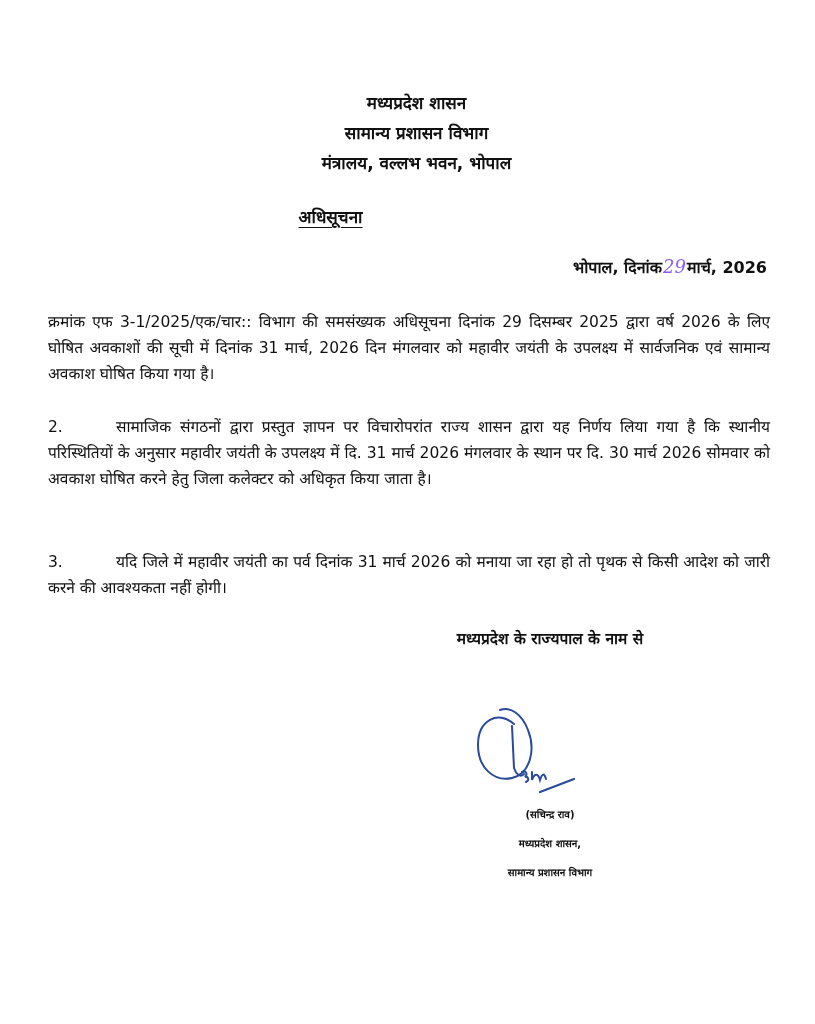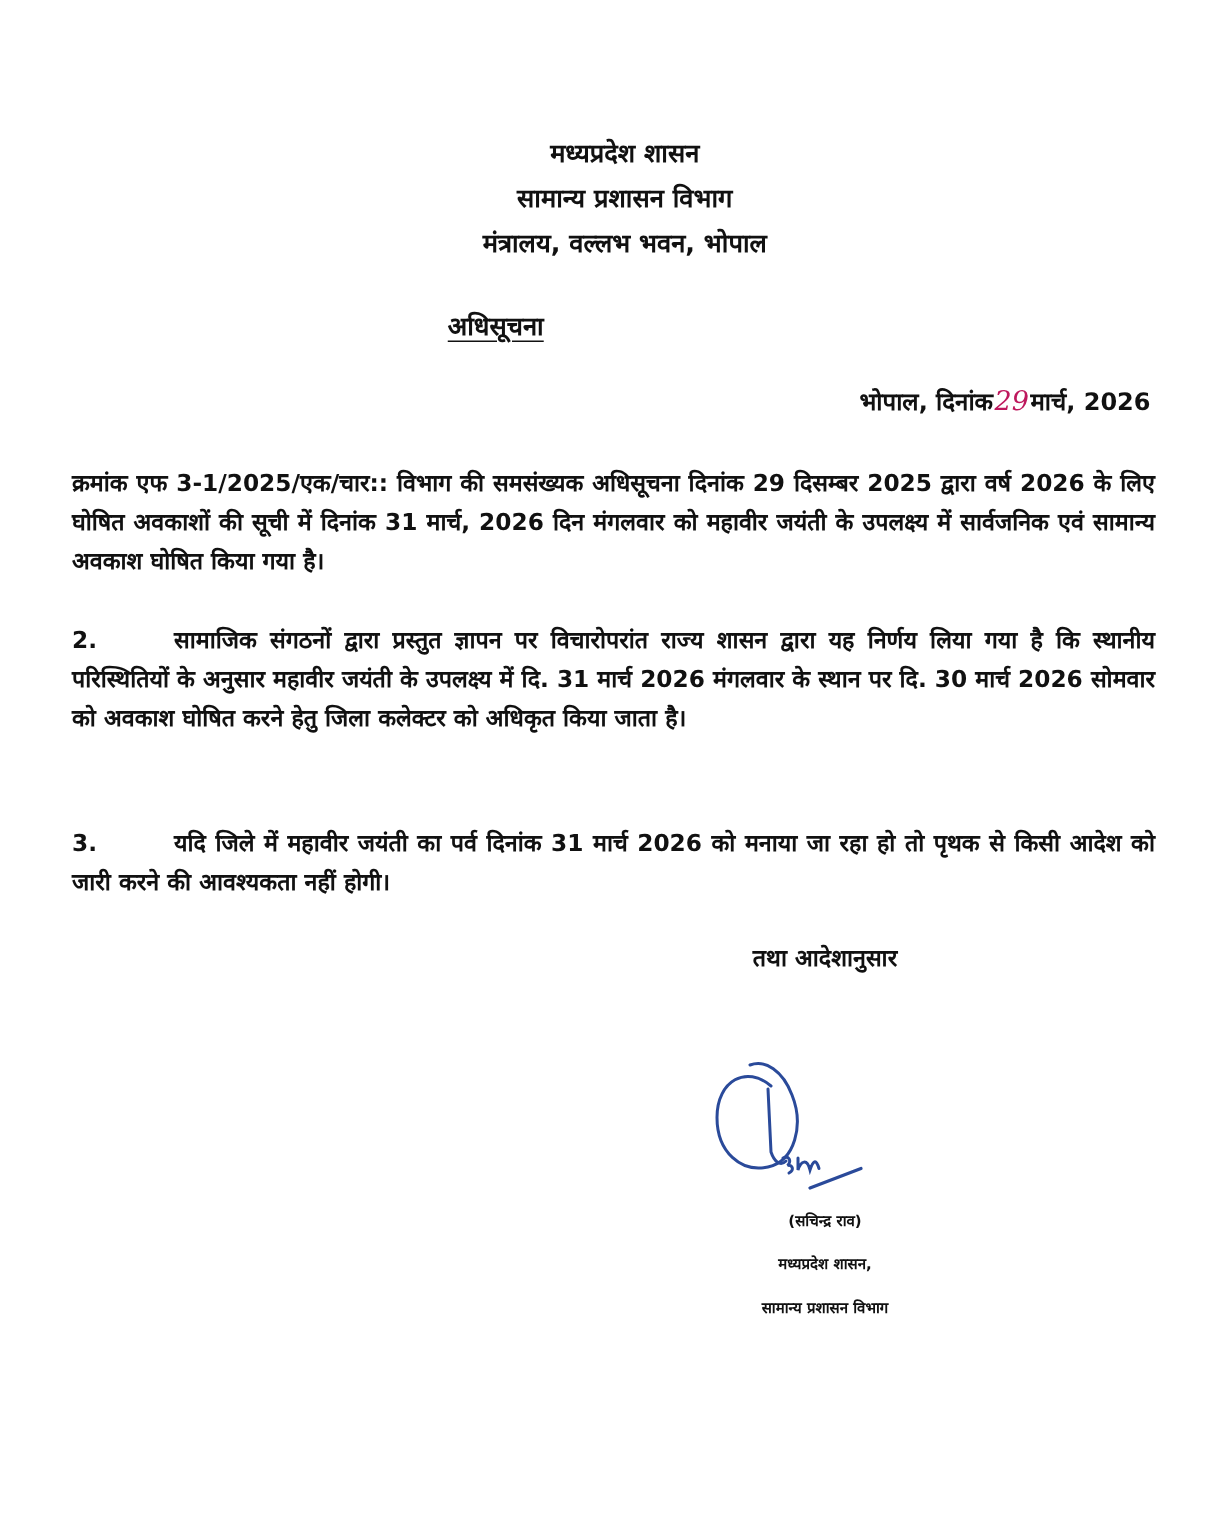--- a/index.html
+++ b/index.html
@@ -42,30 +42,30 @@
       position: absolute;
       top: 256px;
       right: 48px;
       font-weight: bold;
       font-size: 16px;
       white-space: nowrap;
     }
     .dateline .handwritten {
       font-family: "DejaVu Serif", serif;
       font-weight: normal;
-      color: #be185d;
+      color: #8b5cf6;
       font-size: 18px;
       font-style: italic;
       margin: 0 1px;
     }
     .para {
       position: absolute;
       left: 48px;
       width: 722px;
-      font-weight: bold;
+      font-weight: normal;
       font-size: 15.5px;
       line-height: 26px;
       text-align: justify;
     }
     .para .num {
       display: inline-block;
       width: 68px;
     }
     .closing {
       position: absolute;
@@ -119,21 +119,21 @@
 
 <div class="para" style="top:414px;">
   <span class="num">2.</span><span>सामाजिक संगठनों द्वारा प्रस्तुत ज्ञापन पर विचारोपरांत राज्य शासन द्वारा यह निर्णय लिया गया है कि स्थानीय परिस्थितियों के अनुसार महावीर जयंती के उपलक्ष्य में दि. 31 मार्च 2026 मंगलवार के स्थान पर दि. 30 मार्च 2026 सोमवार को अवकाश घोषित करने हेतु जिला कलेक्टर को अधिकृत किया जाता है।</span>
 </div>
 
 <div class="para" style="top:549px;">
   <span class="num">3.</span><span>यदि जिले में महावीर जयंती का पर्व दिनांक 31 मार्च 2026 को मनाया जा रहा हो तो पृथक से किसी आदेश को जारी करने की आवश्यकता नहीं होगी।</span>
 </div>
 
 <div class="closing" style="top:626px;">
-  <span class="line">तथा आदेशानुसार</span>
+  <span class="line">मध्यप्रदेश के राज्यपाल के नाम से</span>
 </div>
 
 <div class="signature">
   <svg width="160" height="100" viewBox="0 0 160 100">
     <path d="M 44 24 C 28 10, 8 20, 8 45 C 8 68, 24 82, 42 78 C 60 74, 66 50, 58 30 C 52 14, 40 6, 30 10" fill="none" stroke="#2a4a9a" stroke-width="2" stroke-linecap="round"></path>
     <path d="M 42 26 L 44 68 C 46 74, 50 78, 54 74" fill="none" stroke="#2a4a9a" stroke-width="2" stroke-linecap="round"></path>
     <path d="M 52 72 C 56 70, 58 74, 55 77 C 58 76, 60 80, 56 82 M 62 72 L 62 80 C 64 74, 68 72, 70 80 C 72 74, 74 72, 76 79" fill="none" stroke="#2a4a9a" stroke-width="2" stroke-linecap="round"></path>
     <path d="M 70 92 L 104 79" fill="none" stroke="#2a4a9a" stroke-width="2.2" stroke-linecap="round"></path>
   </svg>
 </div>

